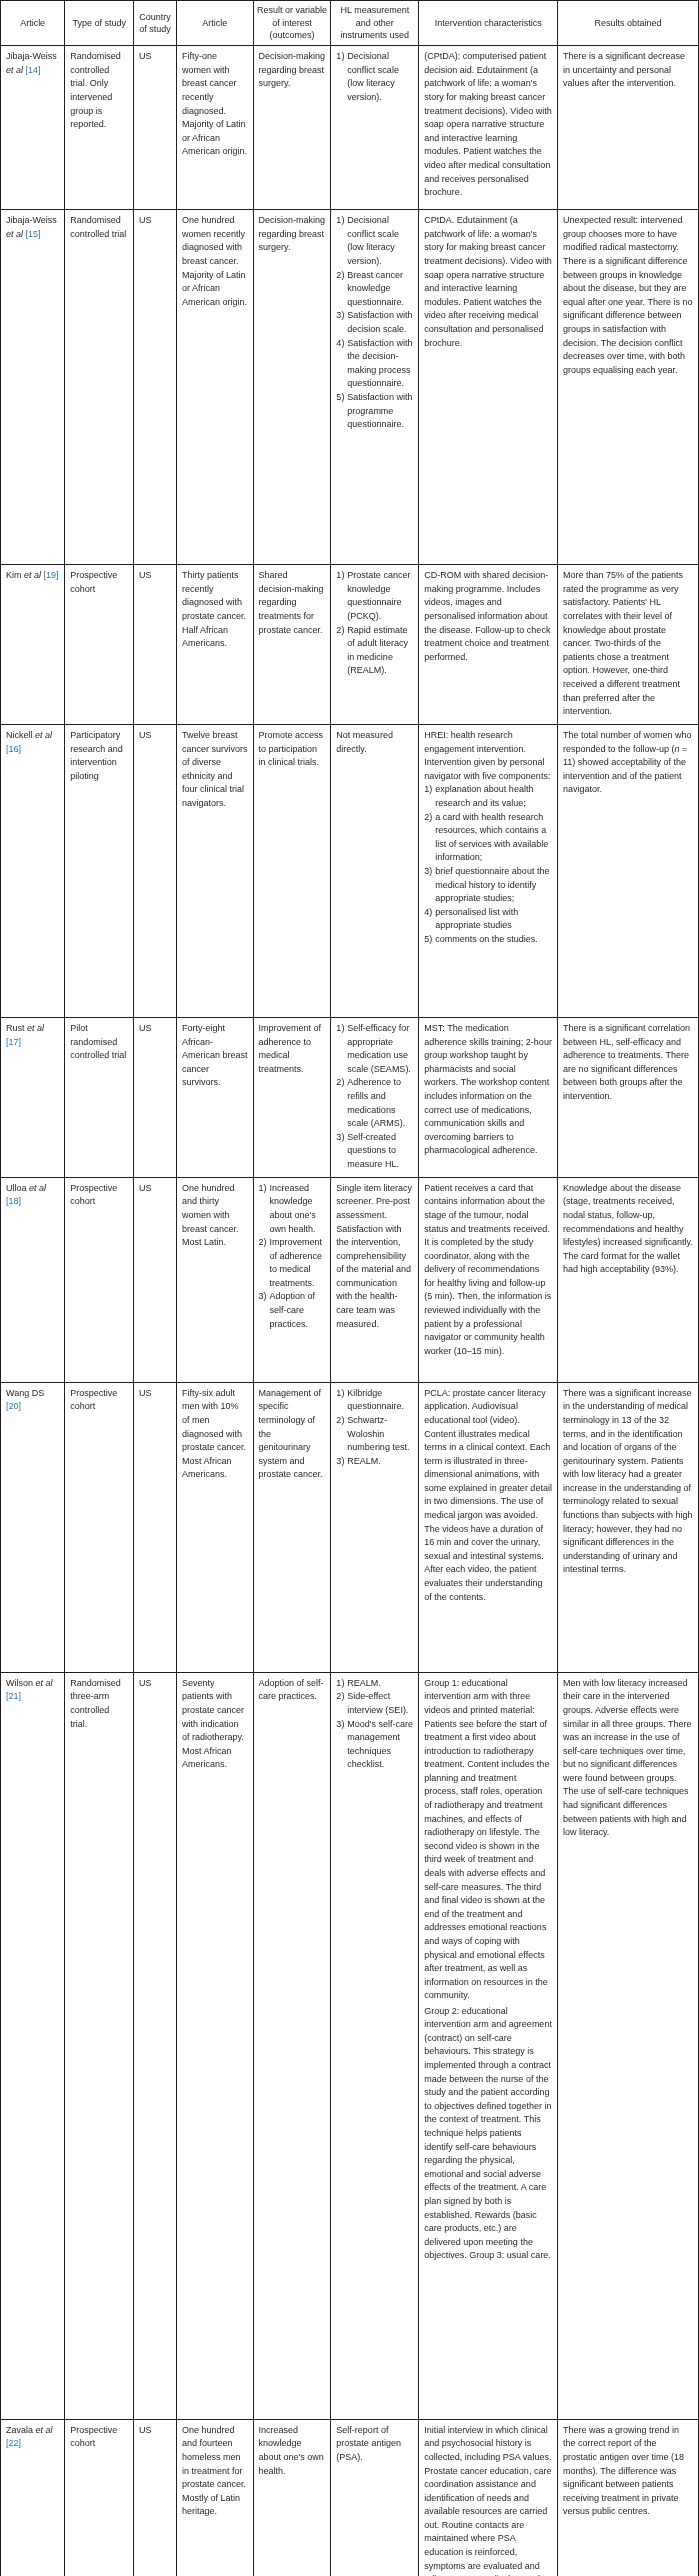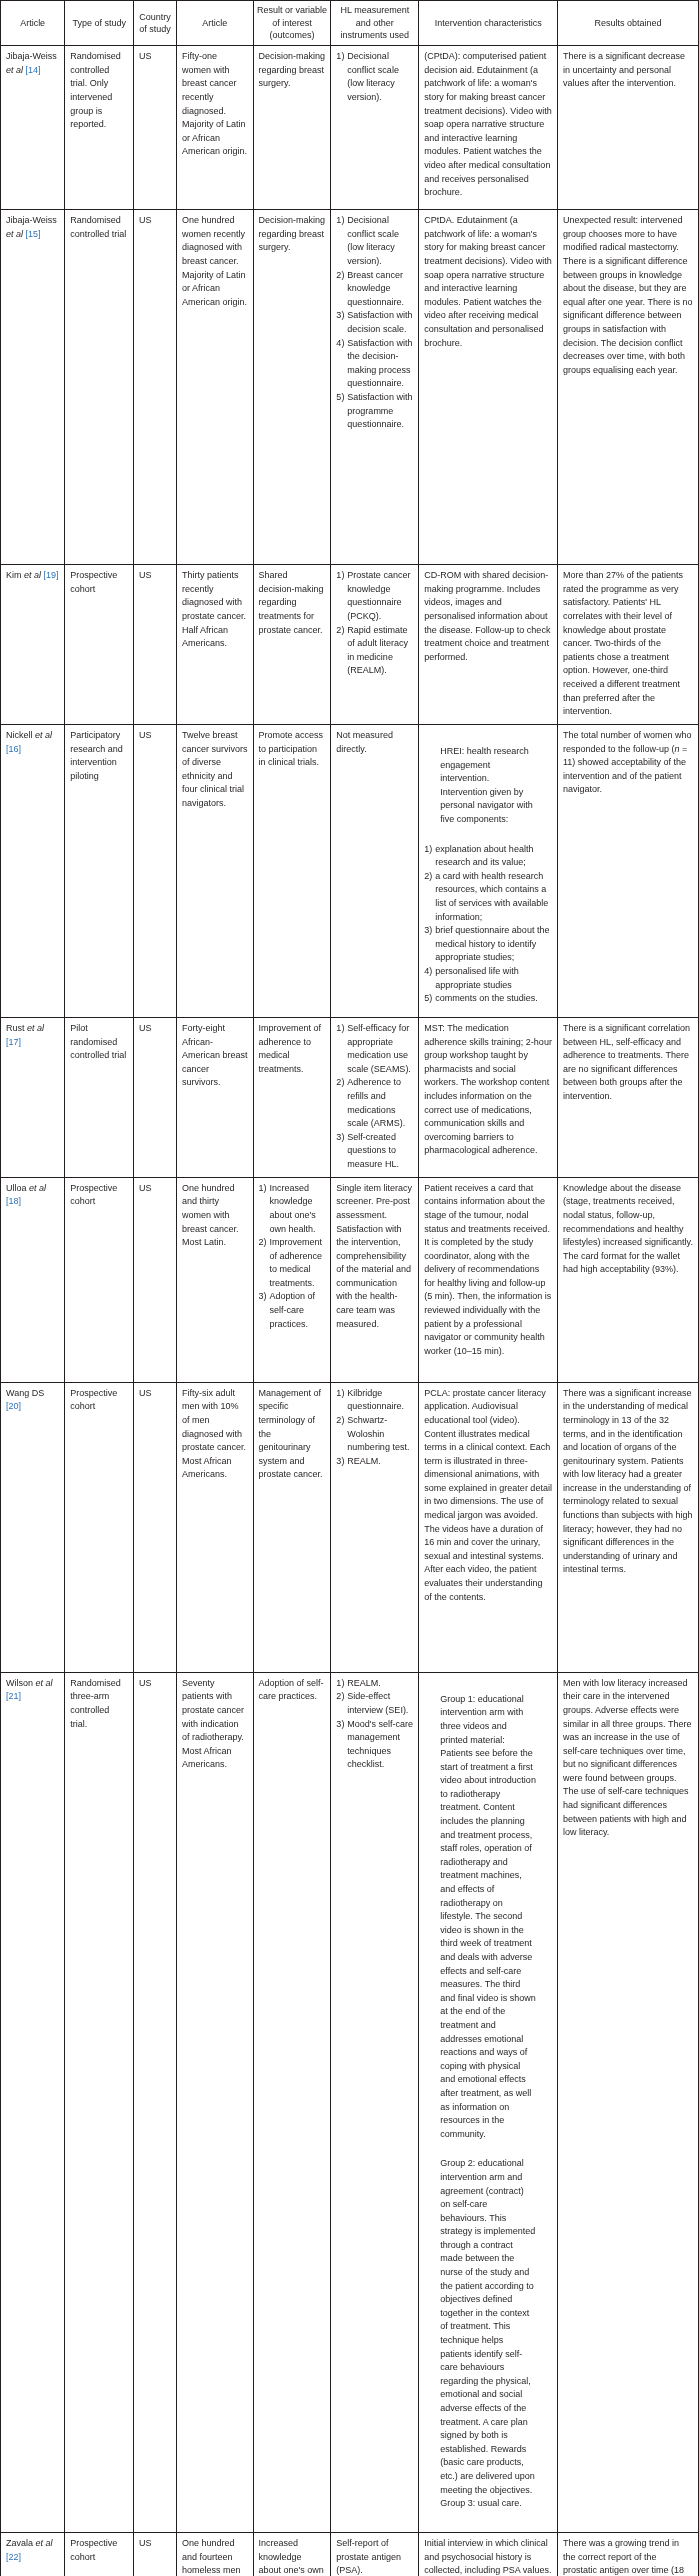--- a/index.html
+++ b/index.html
@@ -23,21 +23,21 @@
     vertical-align: middle;
     line-height: 12.5px;
     padding: 3.3px 2.5px;
     height: 36px;
   }
   .cite { color: #2b72b8; }
   em { font-style: italic; text-align: right; }
   ol.num { margin: 0; padding: 0 0 0 11px; list-style: none; counter-reset: item; }
   ol.num li { counter-increment: item; position: relative; }
   ol.num li::before { content: counter(item) ") "; position: absolute; left: -11px; }
-  p.para { margin: 16px; }
+  p.para { margin: 0; }
   p.para + p.para { margin-top: 1.7px; }
   .c1 { width: 57px; } .c2 { width: 61px; } .c3 { width: 38px; }
   .c4 { width: 68px; } .c5 { width: 69px; } .c6 { width: 78px; }
   .c7 { width: 123px; } .c8 { width: 125px; }
 </style>
 </head>
 <body>
 
 <table class="studies">
   <colgroup>
@@ -104,37 +104,37 @@
       <td>US</td>
       <td>Thirty patients recently diagnosed with prostate cancer. Half African Americans.</td>
       <td>Shared decision-making regarding treatments for prostate cancer.</td>
       <td>
         <ol class="num">
           <li>Prostate cancer knowledge questionnaire (PCKQ).</li>
           <li>Rapid estimate of adult literacy in medicine (REALM).</li>
         </ol>
       </td>
       <td>CD-ROM with shared decision-making programme. Includes videos, images and personalised information about the disease. Follow-up to check treatment choice and treatment performed.</td>
-      <td>More than 27% of the patients rated the programme as very satisfactory. Patients' HL correlates with their level of knowledge about prostate cancer. Two-thirds of the patients chose a treatment option. However, one-third received a different treatment than preferred after the intervention.</td>
+      <td>More than 75% of the patients rated the programme as very satisfactory. Patients' HL correlates with their level of knowledge about prostate cancer. Two-thirds of the patients chose a treatment option. However, one-third received a different treatment than preferred after the intervention.</td>
     </tr>
 
     <tr style="height:293px">
       <td><span>Nickell</span> <em>et al</em> <a class="cite">[16]</a></td>
       <td>Participatory research and intervention piloting</td>
       <td>US</td>
       <td>Twelve breast cancer survivors of diverse ethnicity and four clinical trial navigators.</td>
       <td>Promote access to participation in clinical trials.</td>
       <td>Not measured directly.</td>
       <td>
         <p class="para">HREI: health research engagement intervention. Intervention given by personal navigator with five components:</p>
         <ol class="num">
           <li>explanation about health research and its value;</li>
           <li>a card with health research resources, which contains a list of services with available information;</li>
           <li>brief questionnaire about the medical history to identify appropriate studies;</li>
-          <li>personalised life with appropriate studies</li>
+          <li>personalised list with appropriate studies</li>
           <li>comments on the studies.</li>
         </ol>
       </td>
       <td><span>The total number of women who responded to the follow-up (</span><em>n</em><span> = 11) showed acceptability of the intervention and of the patient navigator.</span></td>
     </tr>
 
     <tr style="height:157px">
       <td><span>Rust</span> <em>et al</em> <a class="cite">[17]</a></td>
       <td>Pilot randomised controlled trial</td>
       <td>US</td>

